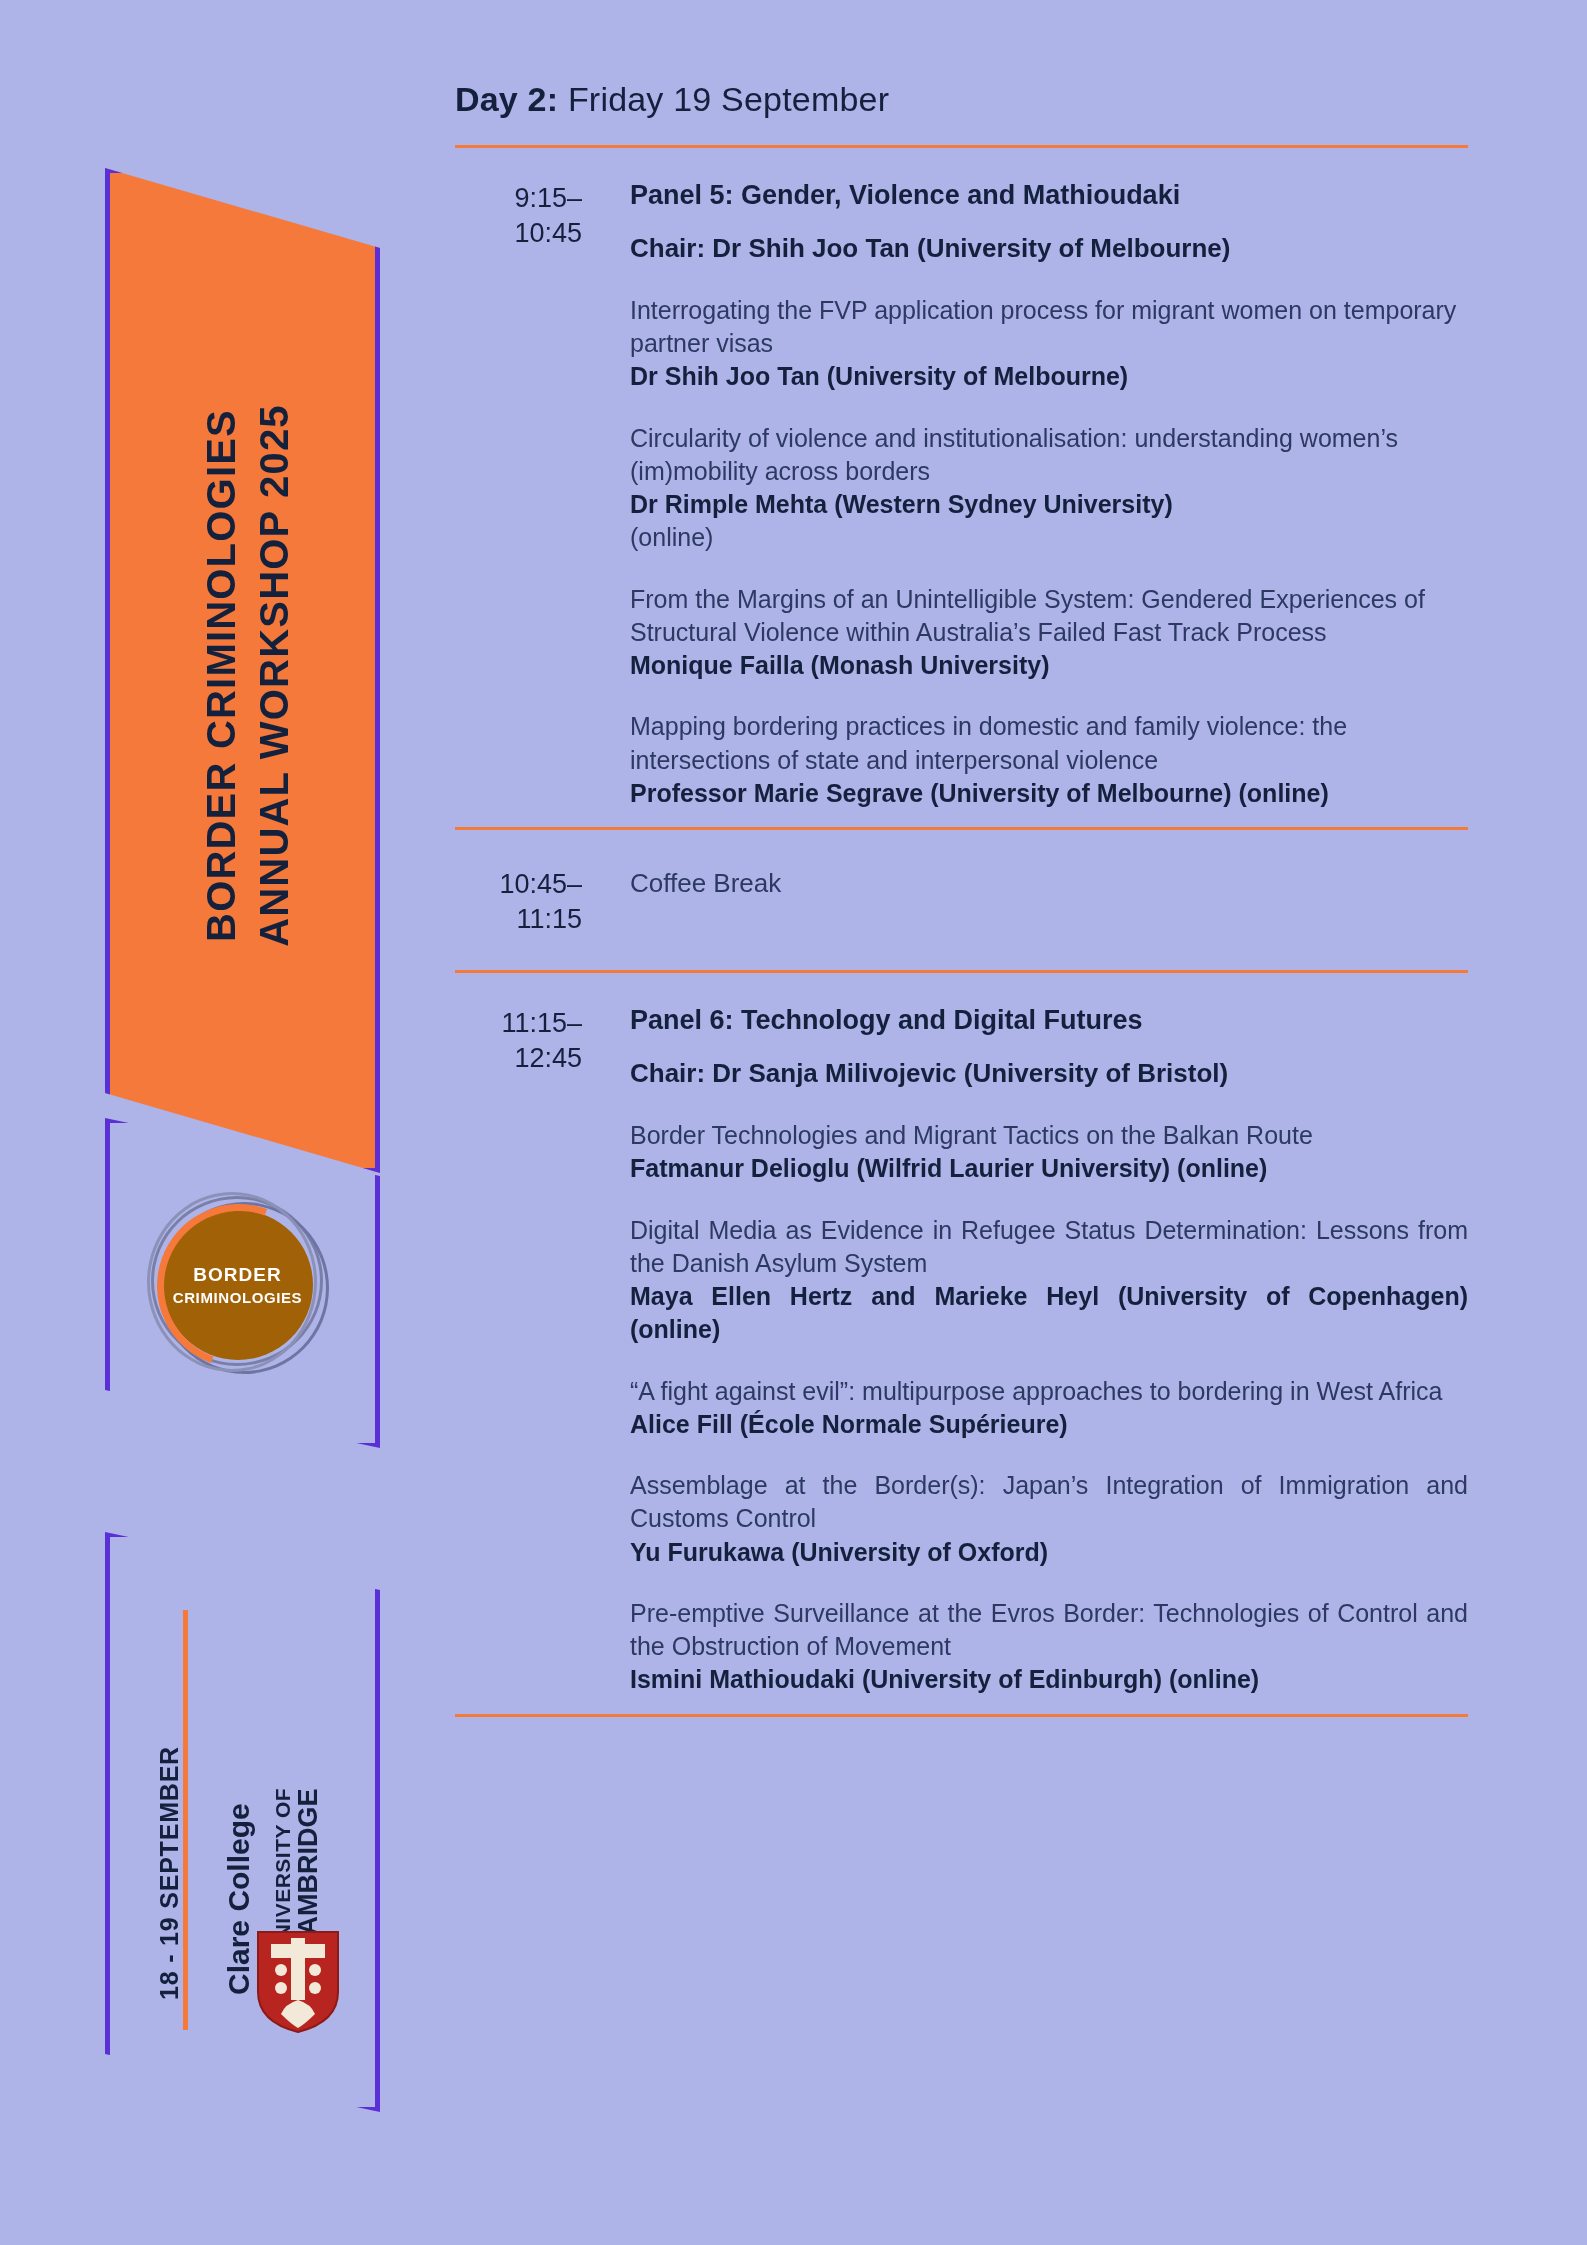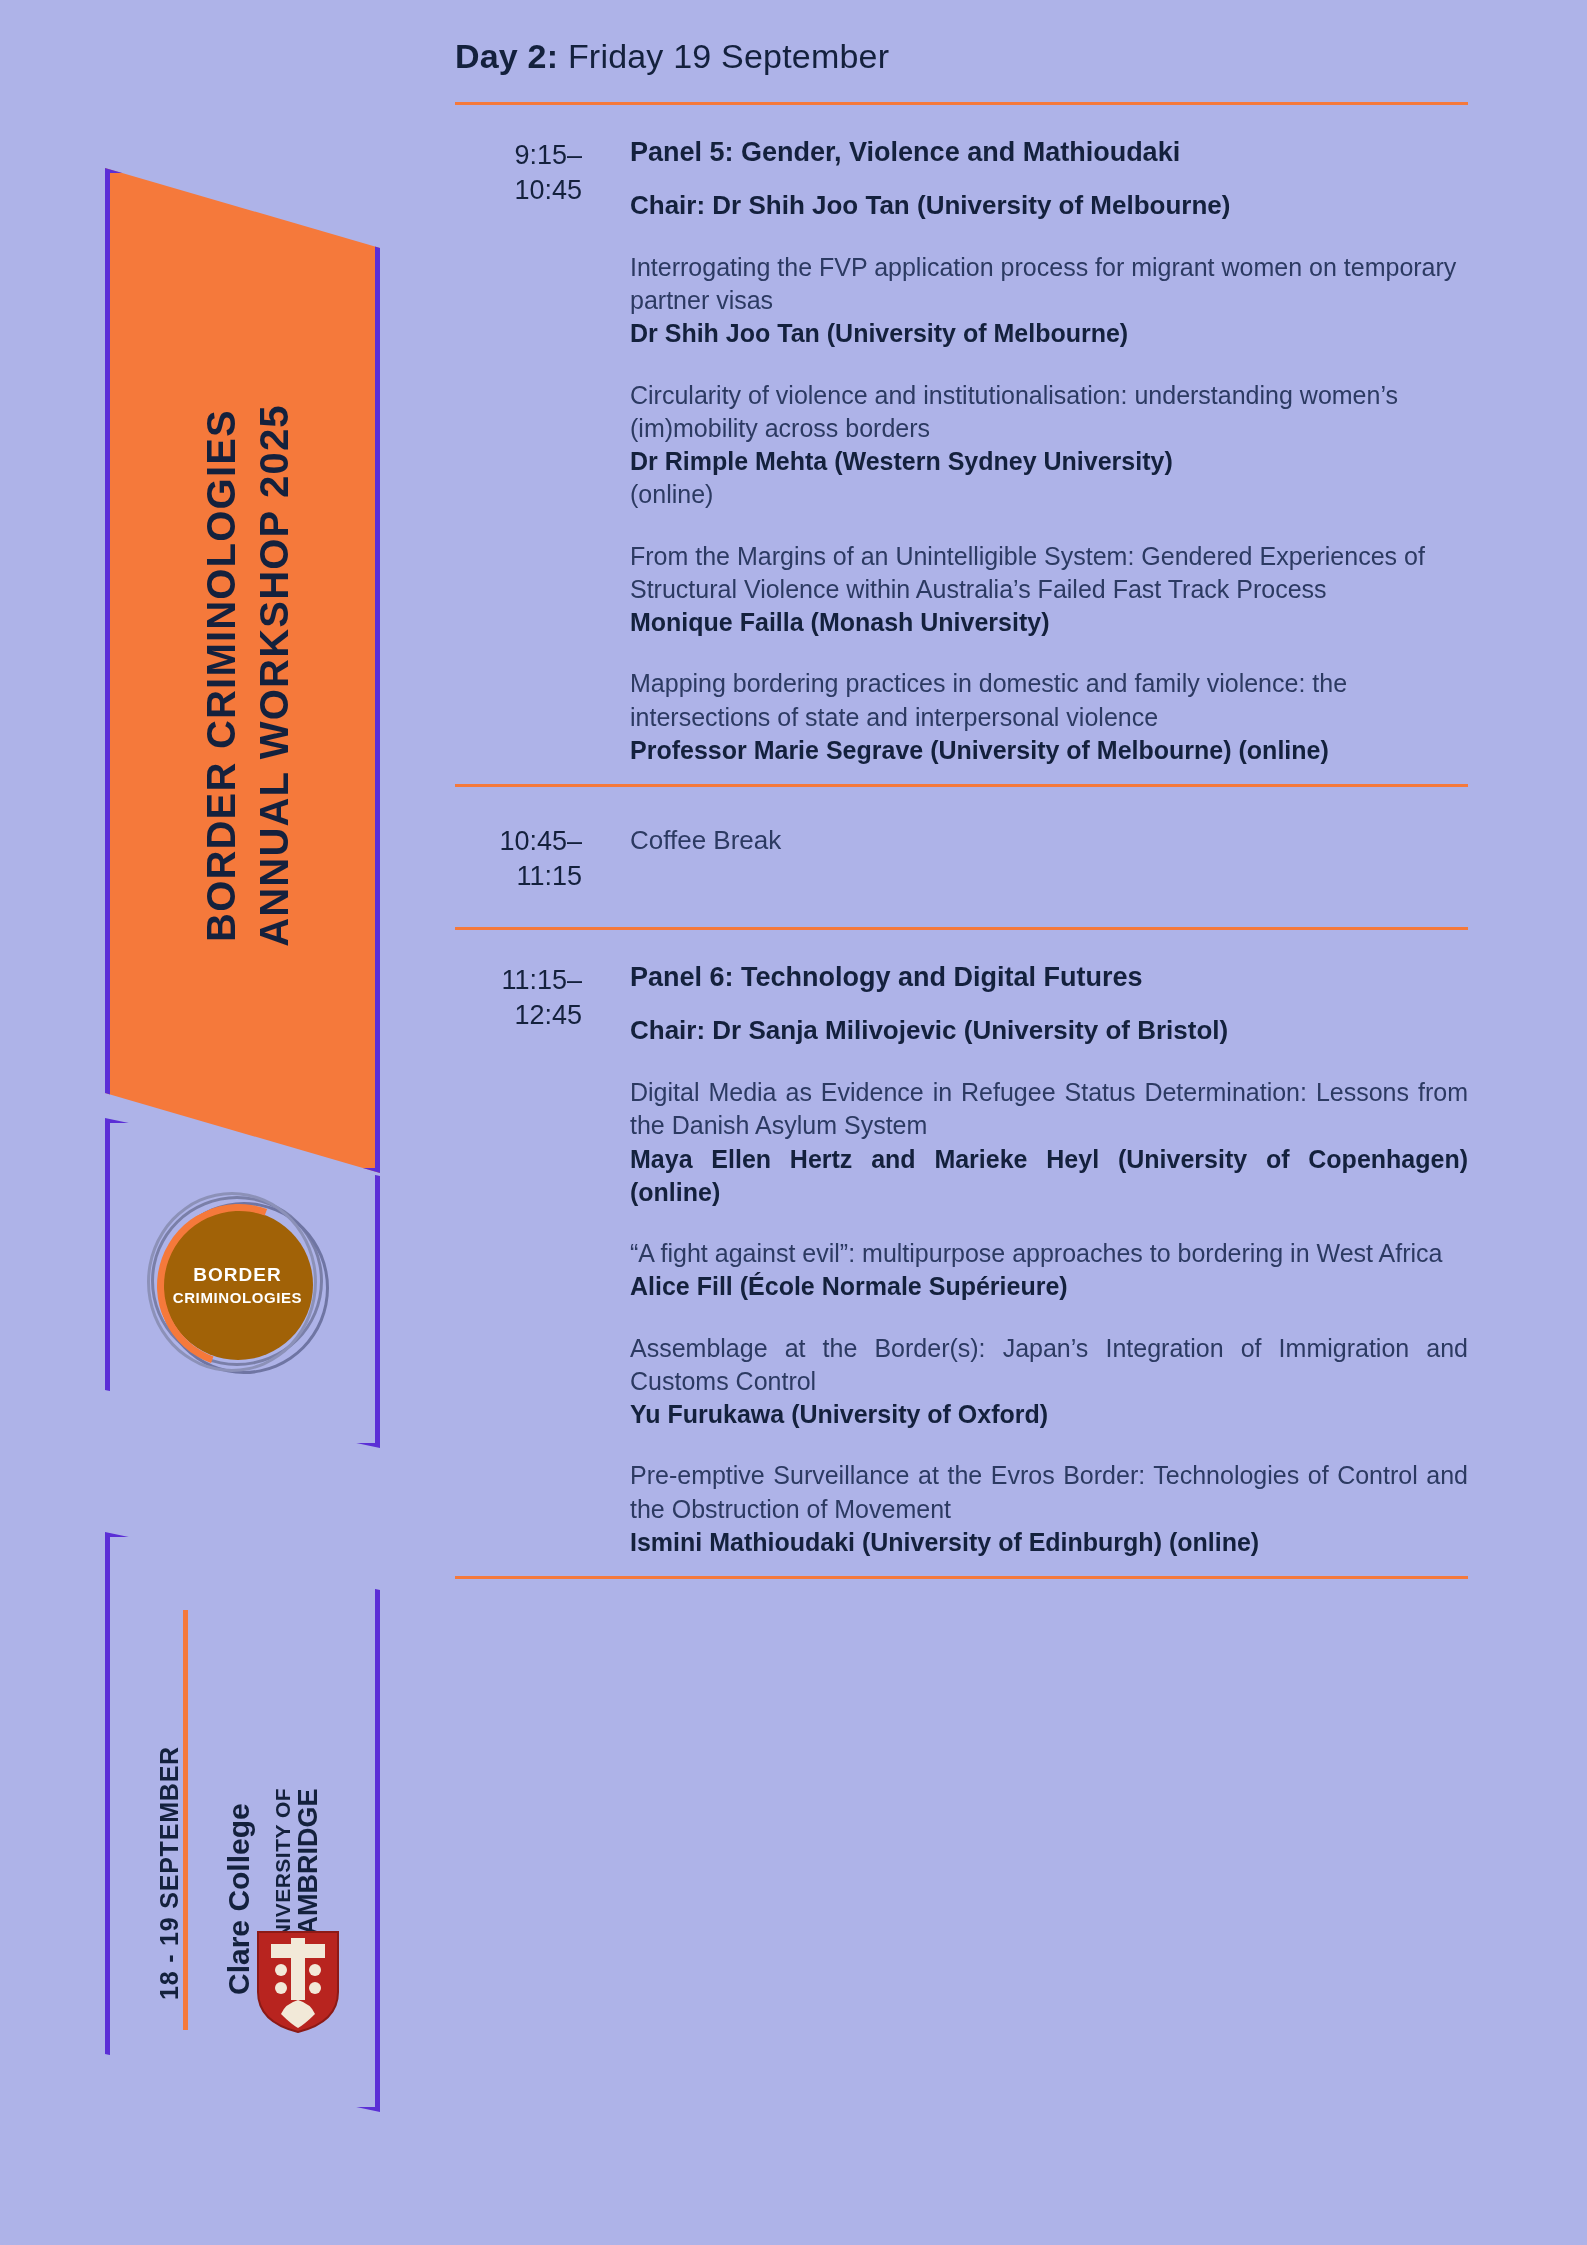--- a/index.html
+++ b/index.html
@@ -166,21 +166,21 @@
   
   .content {
     position: absolute;
     left: 455px;
     top: 0;
     width: 1132px;
     height: 2245px;
     padding-right: 70px;
   }
   .day-title {
-    margin-top: 37px;
+    margin-top: 80px;
     font-size: 34px;
     color: #14213d;
     letter-spacing: .2px;
   }
   .day-title b { font-weight: bold; }
   .day-title span { font-weight: normal; }
 
   .hr {
     height: 3px;
     background: #f5793b;
@@ -334,20 +334,24 @@
   <div class="block justify">
     <div class="time">
       <div>11:15–</div>
       <div>12:45</div>
     </div>
     <div class="body">
       <div class="panel-head">Panel 6: Technology and Digital Futures</div>
       <div class="panel-chair">Chair: Dr Sanja Milivojevic (University of Bristol)</div>
 
       <div class="item justify">
+        <span class="ttl">Border Technologies and Migrant Tactics on the Balkan Route</span>
+        <span class="auth">Fatmanur Delioglu (Wilfrid Laurier University) (online)</span>
+      </div>
+      <div class="item justify">
         <span class="ttl">Digital Media as Evidence in Refugee Status Determination: Lessons from the Danish Asylum System</span>
         <span class="auth">Maya Ellen Hertz and Marieke Heyl (University of Copenhagen) (online)</span>
       </div>
       <div class="item justify">
         <span class="ttl">“A fight against evil”: multipurpose approaches to bordering in West Africa</span>
         <span class="auth">Alice Fill (École Normale Supérieure)</span>
       </div>
       <div class="item justify">
         <span class="ttl">Assemblage at the Border(s): Japan’s Integration of Immigration and Customs Control</span>
         <span class="auth">Yu Furukawa (University of Oxford)</span>

